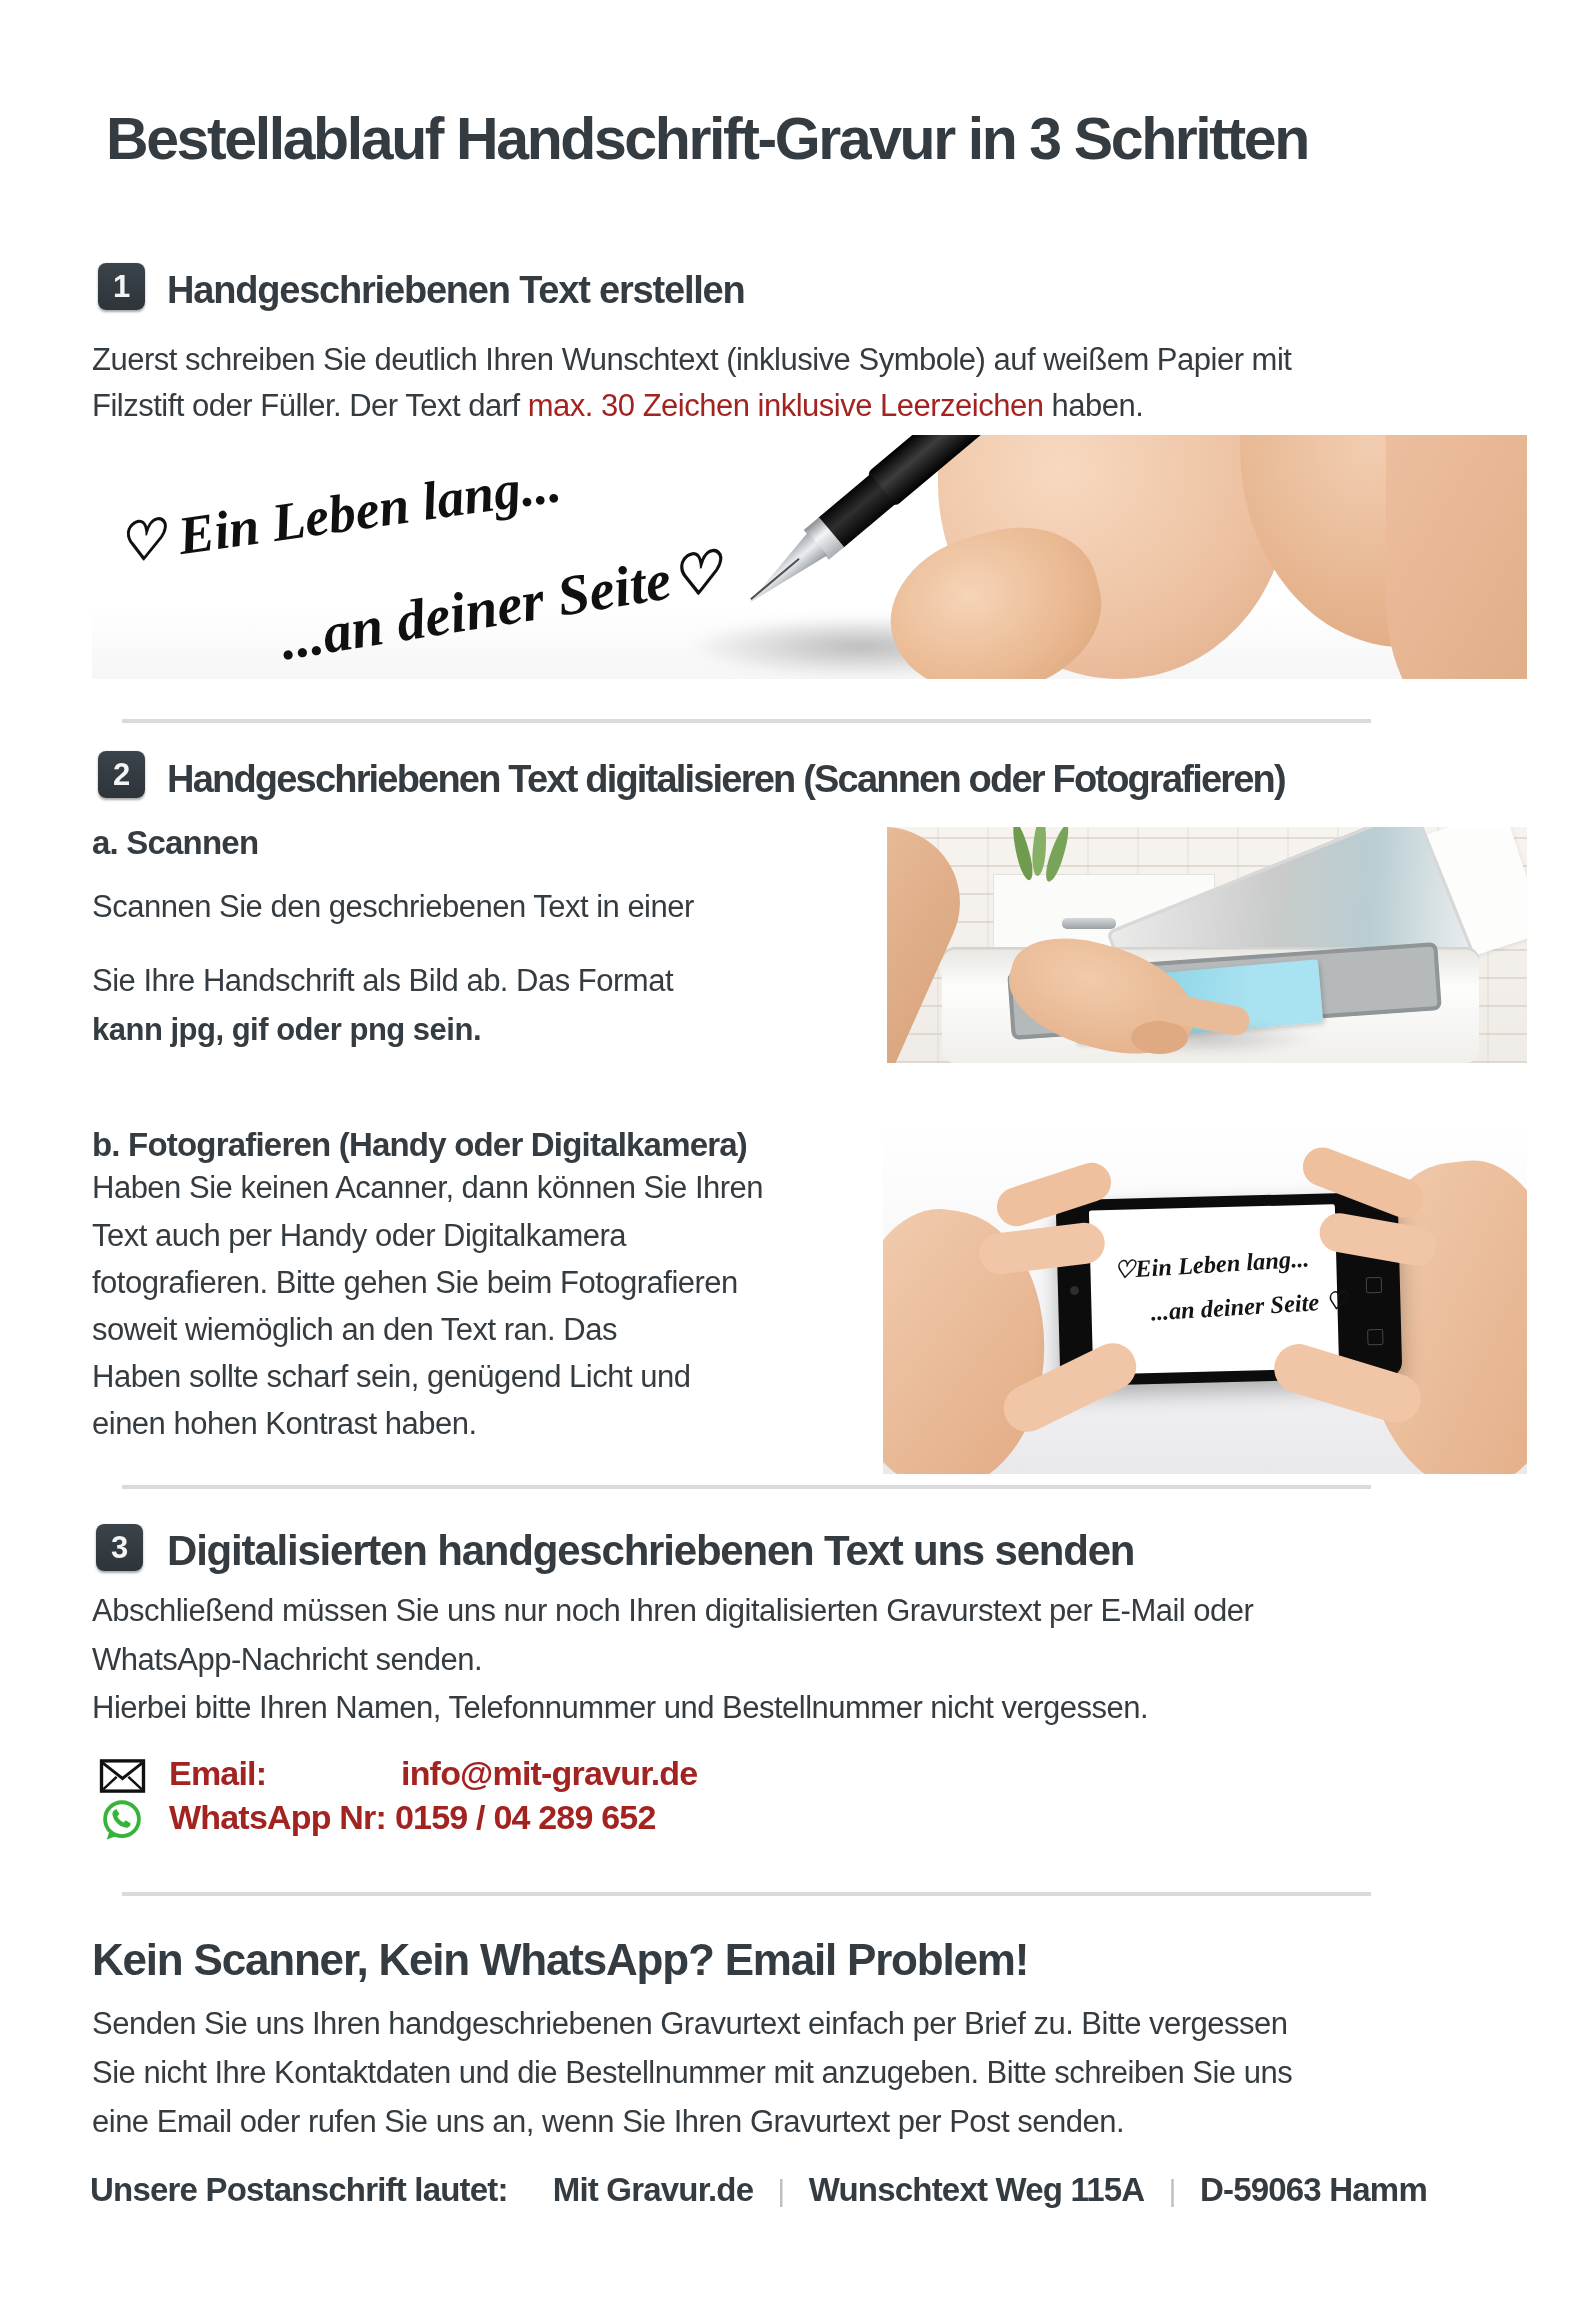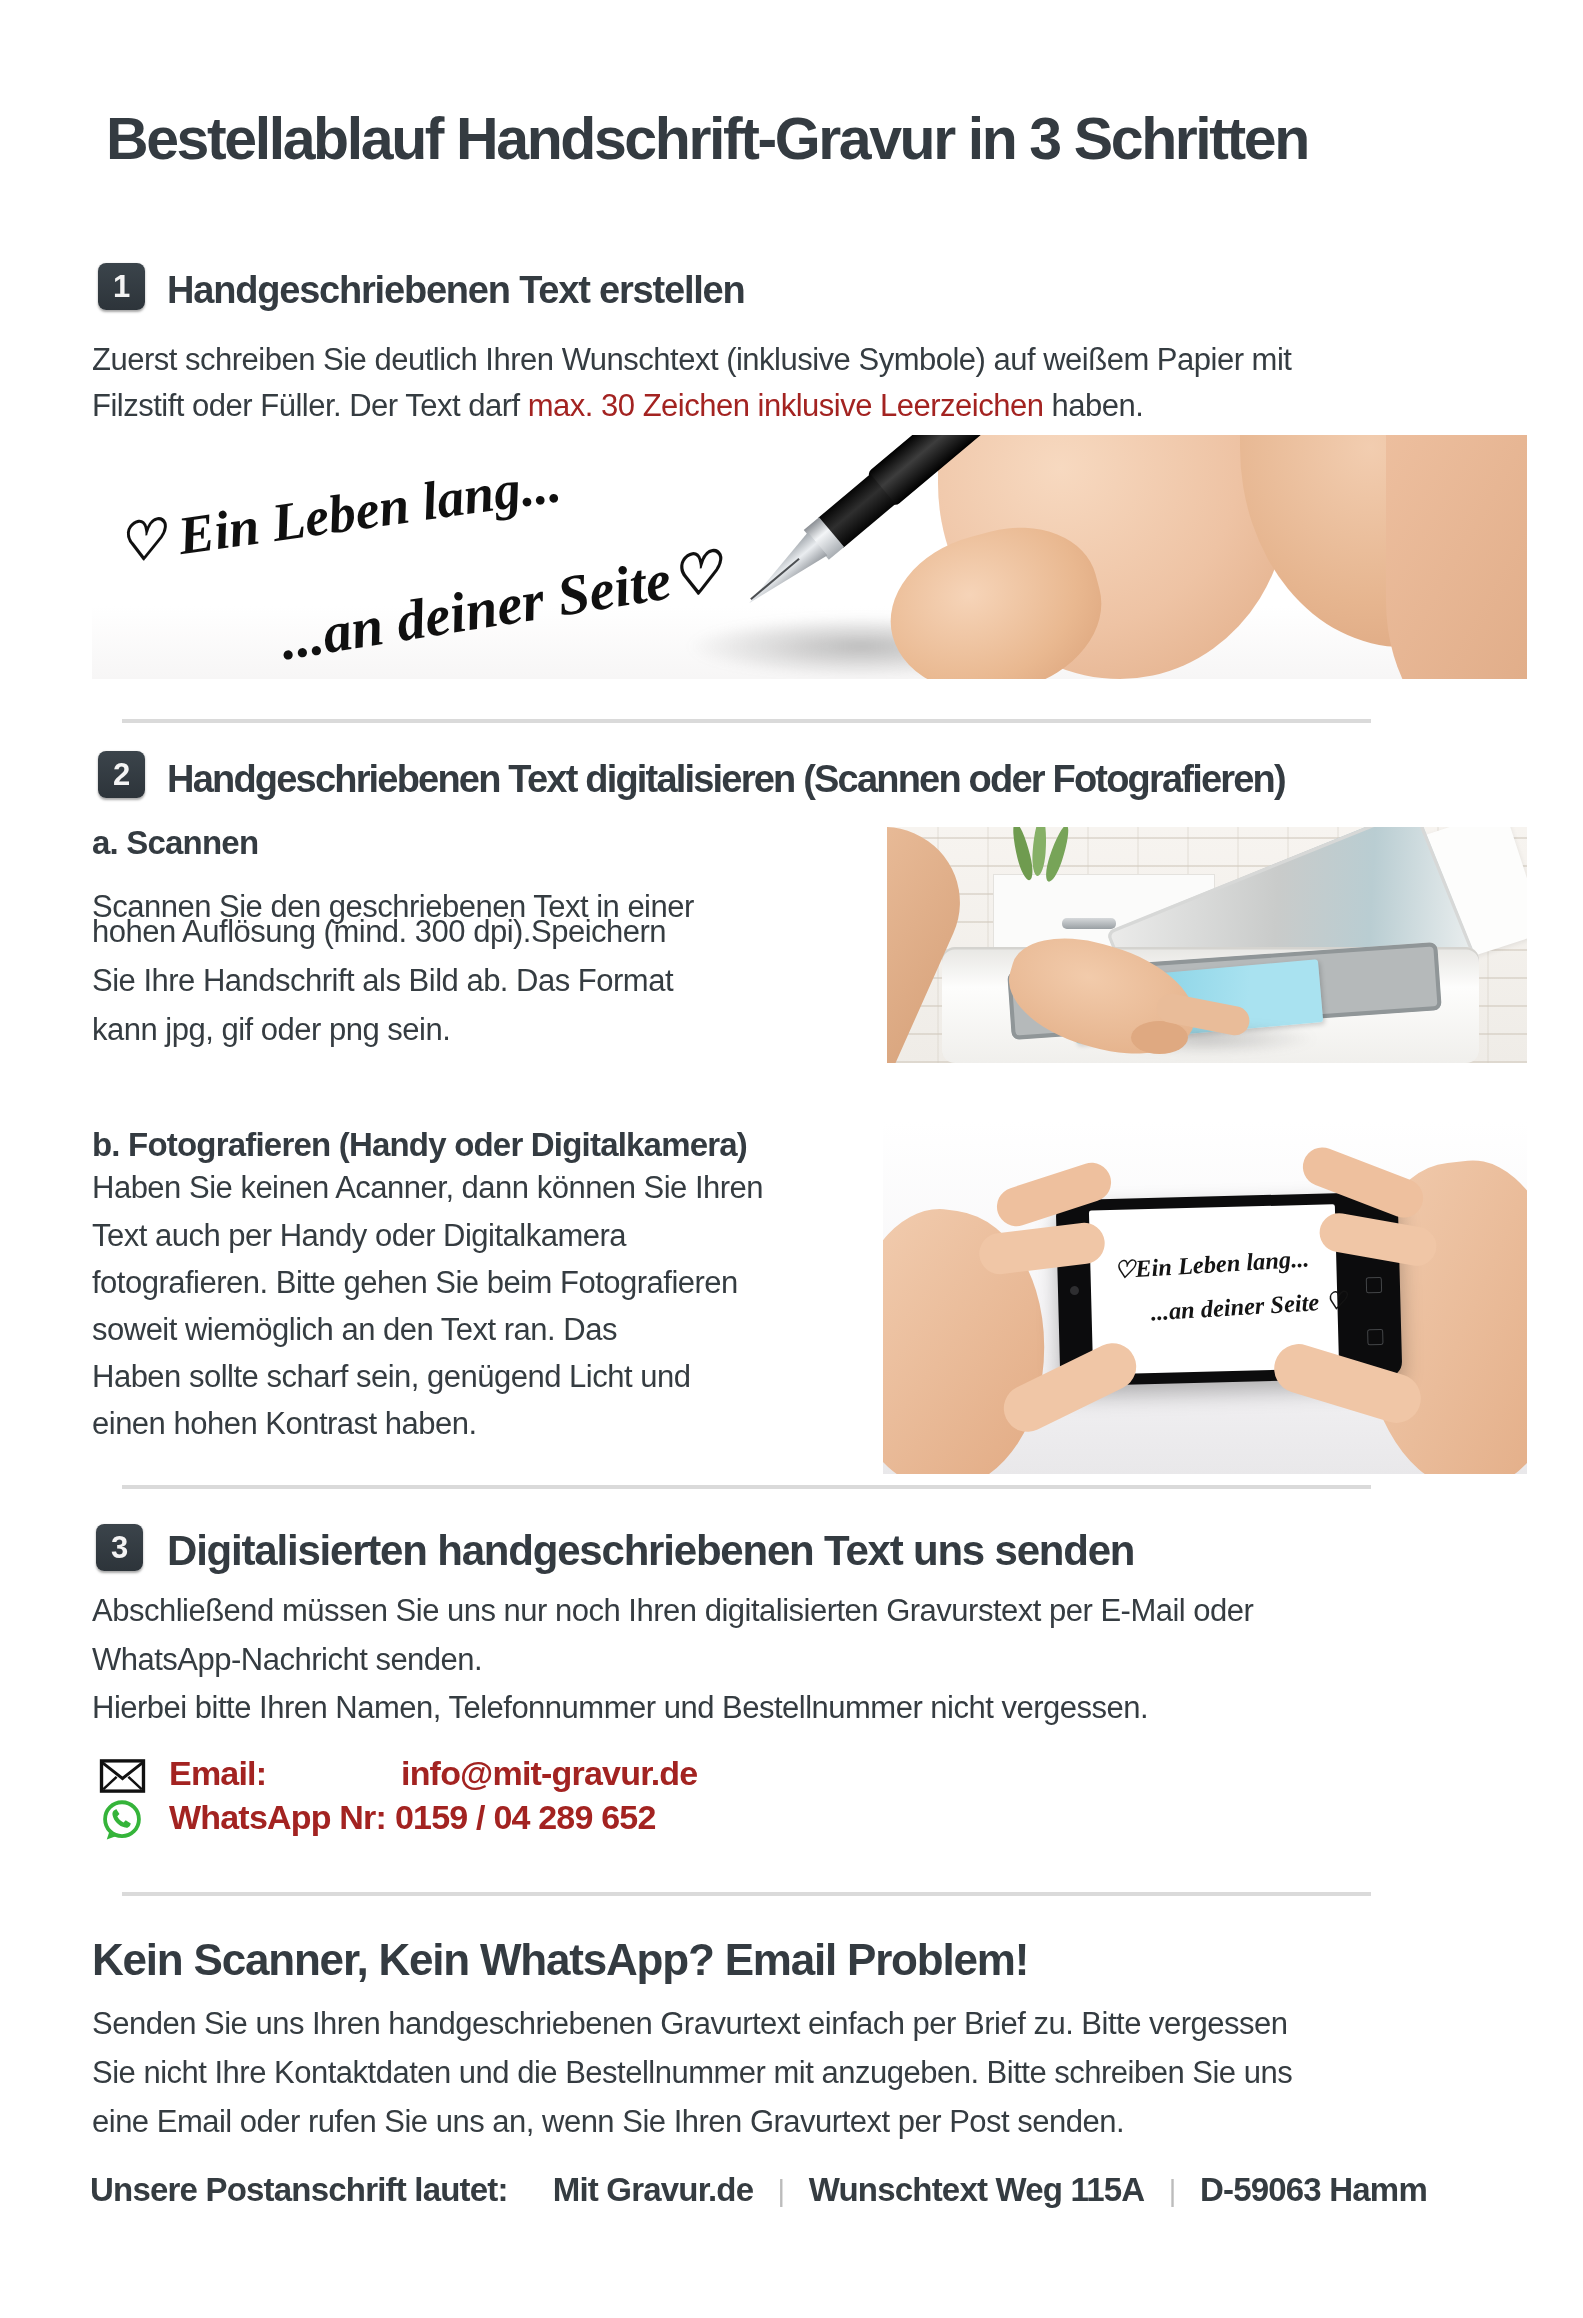--- a/index.html
+++ b/index.html
@@ -174,23 +174,22 @@
 
   <div class="abs divider" style="top:719px;"></div>
 
   <div class="abs step-badge" style="left:98px;top:751px;">
     <span>2</span>
   </div>
   <div class="abs step-heading nowrap" style="left:167px;top:758px;letter-spacing:-1.8px;">Handgeschriebenen Text digitalisieren (Scannen oder Fotografieren)</div>
 
   <div class="abs sub-title nowrap" style="left:92px;top:824px;">a. Scannen</div>
   <div class="abs body-line nowrap" style="left:92px;top:865px;margin-top:24px;">Scannen Sie den geschriebenen Text in einer</div>
-  <div class="abs body-line nowrap" style="left:92px;top:914px;">hohen Auflösung (mind. 300 dpi).Speichern</div>
   <div class="abs body-line nowrap" style="left:92px;top:963px;">Sie Ihre Handschrift als Bild ab. Das Format</div>
-  <div class="abs body-line nowrap" style="left:92px;top:1012px;">kann jpg, gif oder png sein.</div>
+  <div class="abs body-line nowrap" style="left:92px;top:1012px;font-weight:bold;">kann jpg, gif oder png sein.</div>
 
   <div class="abs photo" id="scan-photo">
     <div class="abs" id="sc-cab"></div>
     <div class="abs" id="sc-handle"></div>
     <div class="abs leaf" id="leaf1"></div>
     <div class="abs leaf" id="leaf2"></div>
     <div class="abs leaf" id="leaf3"></div>
     <div class="abs" id="sc-tray"></div>
     <div class="abs" id="sc-hinge"></div>
     <div class="abs" id="sc-lid"></div>

